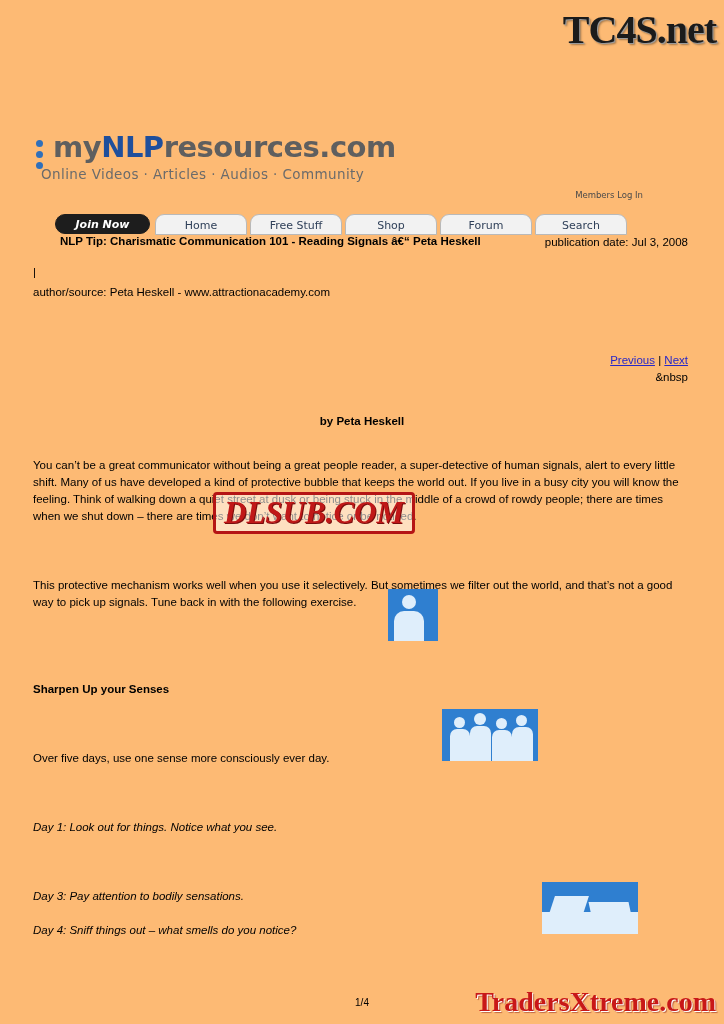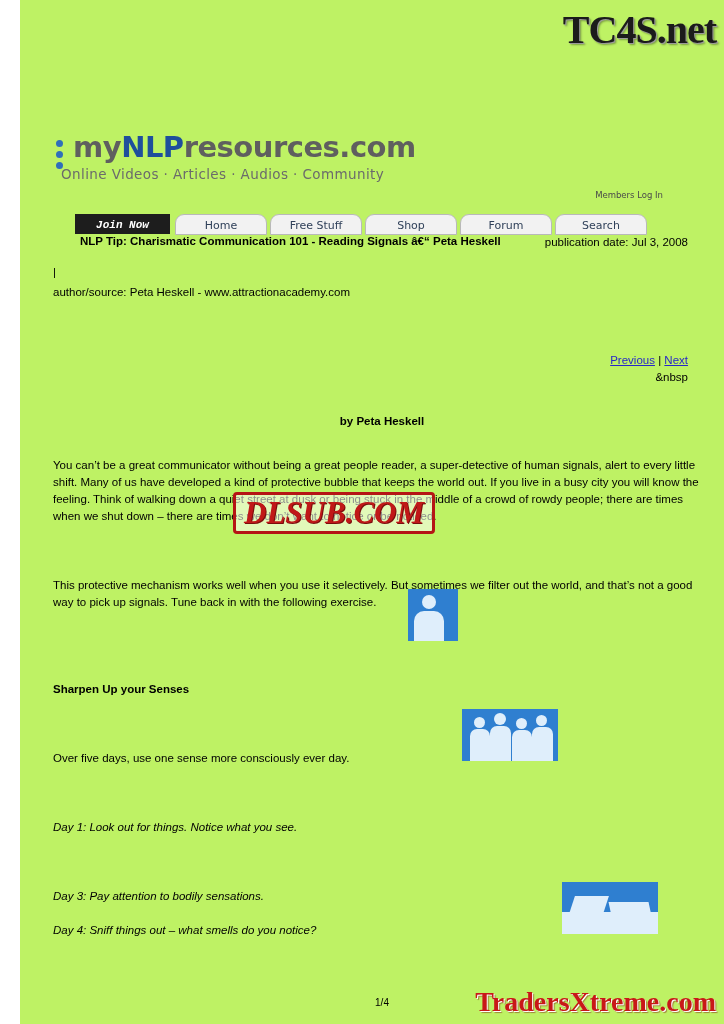--- a/index.html
+++ b/index.html
@@ -12,22 +12,21 @@
     height: 1024px;
     position: relative;
     font-family: "Liberation Sans", sans-serif;
     color: #000000;
     overflow: hidden;
   }
 
   .page {
     position: absolute;
     inset: 0;
-    background: #bef264;
-    margin-left: 20px;
+    background: #fdba74;
   }
 
   
   .tc4s {
     position: absolute;
     top: 6px;
     right: 8px;
     font-family: "Liberation Serif", serif;
     font-weight: bold;
     font-size: 40px;
@@ -145,24 +144,23 @@
     border-radius: 9px 9px 0 0;
     box-sizing: border-box;
     white-space: nowrap;
   }
   .tab.join {
     background: #1d1d1d;
     color: #ffffff;
     font-weight: bold;
     font-style: italic;
     border-color: #1d1d1d;
-    border-radius: 0;
+    border-radius: 10px;
     height: 20px;
     line-height: 20px;
-    font-family: Liberation Mono, monospace;
   }
 
   
   .doc-title {
     position: absolute;
     left: 60px;
     top: 234px;
     width: 500px;
     font-size: 11.5px;
     font-weight: bold;

